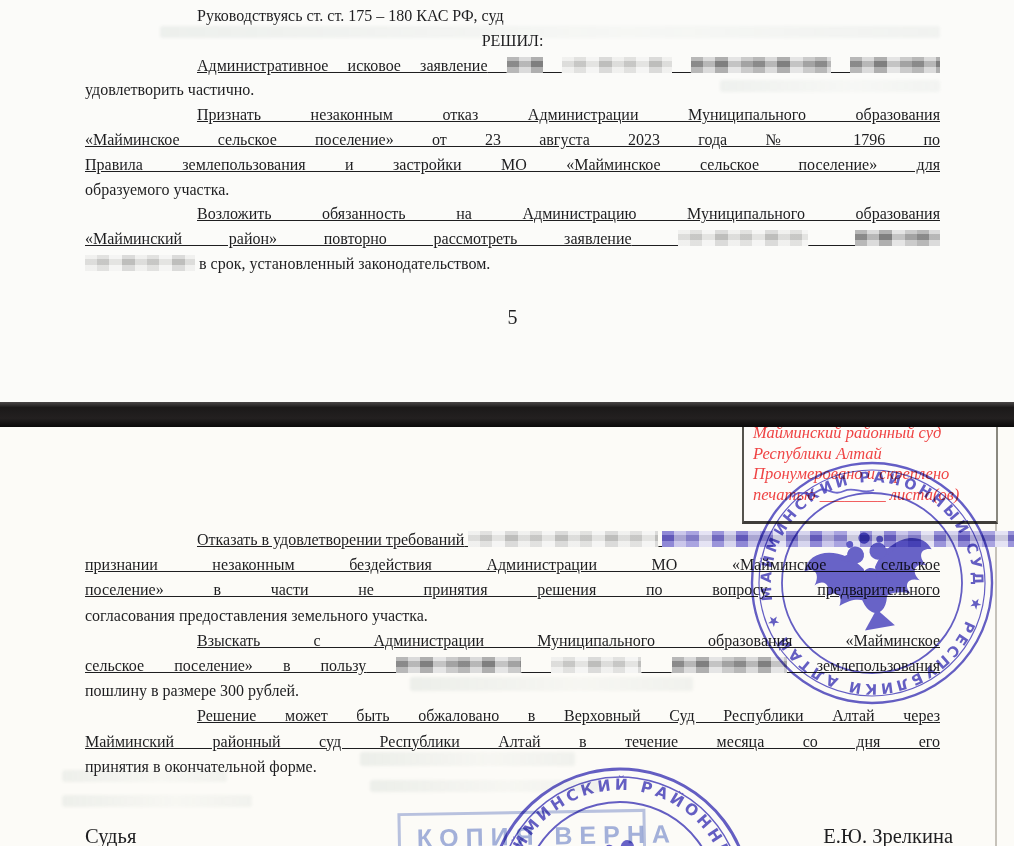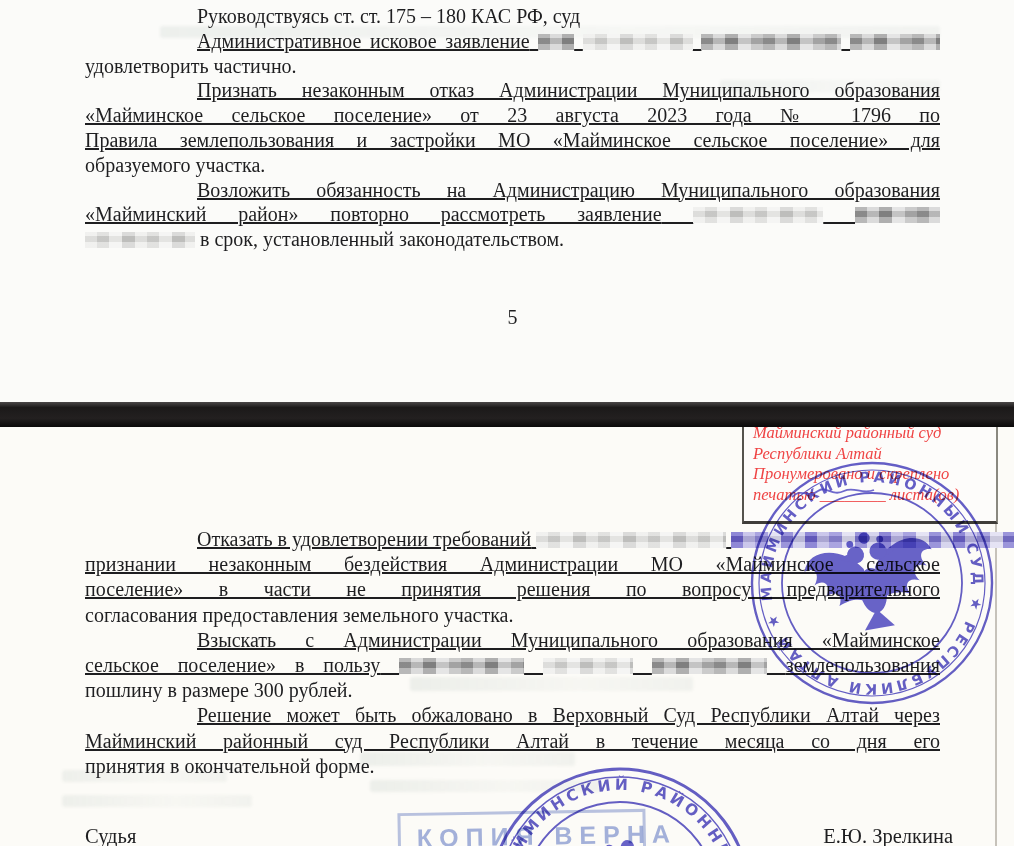--- a/index.html
+++ b/index.html
@@ -5,21 +5,21 @@
   html,body{margin:0;padding:0;background:#ffffff;}
   .screen{position:relative;width:1014px;height:846px;overflow:hidden;background:#fff;
           font-family:"Liberation Serif","DejaVu Serif",serif;color:#1e1e20;}
   .page{position:absolute;left:0;width:1014px;overflow:hidden;}
   .page1{top:0;height:402px;background:#fbfbf9;}
   .separator{position:absolute;left:0;top:402px;width:1014px;height:25px;
              background:linear-gradient(#4a4747 0%,#1b1919 22%,#232020 65%,#0a0909 100%);}
   .page2{top:427px;height:419px;background:#fcfbf7;}
 
   .textblock{position:absolute;left:85px;width:855px;z-index:2;}
-  .tl{height:24.8px;line-height:24.8px;font-size:20px;white-space:nowrap;}
+  .tl{height:24.8px;line-height:24.8px;font-size:16px;white-space:nowrap;}
   .p2 .tl{height:25.2px;line-height:25.2px;}
   .tl.j{text-align:justify;text-align-last:justify;text-decoration:underline;}
   .tl.c{text-align:center;}
   .tl.indent{padding-left:112px;}
   .pagenum{position:absolute;left:85px;top:306px;width:855px;text-align:center;
            font-size:20px;}
 
   .redact{display:inline-block;height:16px;vertical-align:-2px;position:relative;z-index:5;
           background-size:auto;}
   .redact.gray{background-image:
@@ -67,20 +67,21 @@
 </head>
 <body>
 
 <div class="screen">
 
   <section class="page page1">
     <div class="ghost" style="left:160px;top:26px;width:780px;height:12px;opacity:.45"></div>
     <div class="ghost" style="left:720px;top:80px;width:220px;height:12px;opacity:.4"></div>
     <div class="textblock p1" id="page1-lines" style="top:4px;">
         <div class="tl l indent"><span>Руководствуясь ст. ст. 175 – 180 КАС РФ, суд</span> </div>
+        <div class="tl c"><span>РЕШИЛ:</span> </div>
         <div class="tl j indent"><span>Административное исковое заявление</span> <span class="redact gray" style="width: 36px;"></span> <span class="redact light" style="width: 110px;"></span> <span class="redact gray" style="width: 140px;"></span> <span class="redact gray" style="width: 90px;"></span> </div>
         <div class="tl l"><span>удовлетворить частично.</span> </div>
         <div class="tl j indent"><span>Признать незаконным отказ Администрации Муниципального образования</span> </div>
         <div class="tl j"><span>«Майминское сельское поселение» от 23 августа 2023 года № 1796 по</span> </div>
         <div class="tl j"><span>Правила землепользования и застройки МО «Майминское сельское поселение» для</span> </div>
         <div class="tl l"><span>образуемого участка.</span> </div>
         <div class="tl j indent"><span>Возложить обязанность на Администрацию Муниципального образования</span> </div>
         <div class="tl j"><span>«Майминский район» повторно рассмотреть заявление</span> <span class="redact light" style="width: 130px;"></span> <span class="redact gray" style="width: 85px;"></span> </div>
         <div class="tl l"><span class="redact light" style="width: 110px;"></span> <span> в срок, установленный законодательством.</span> </div>
       </div>

